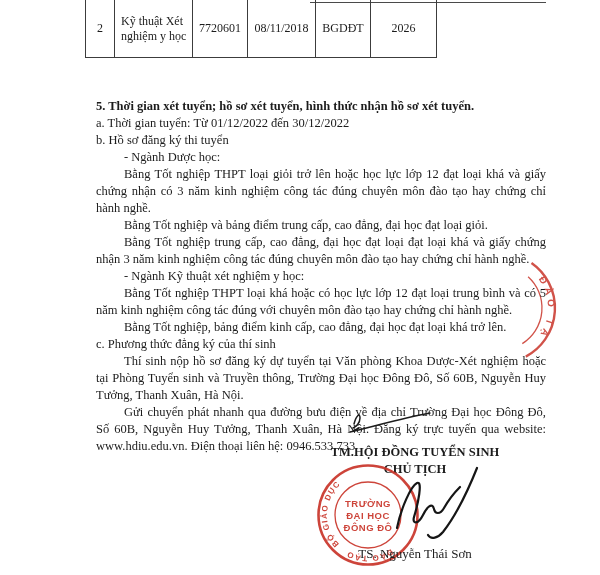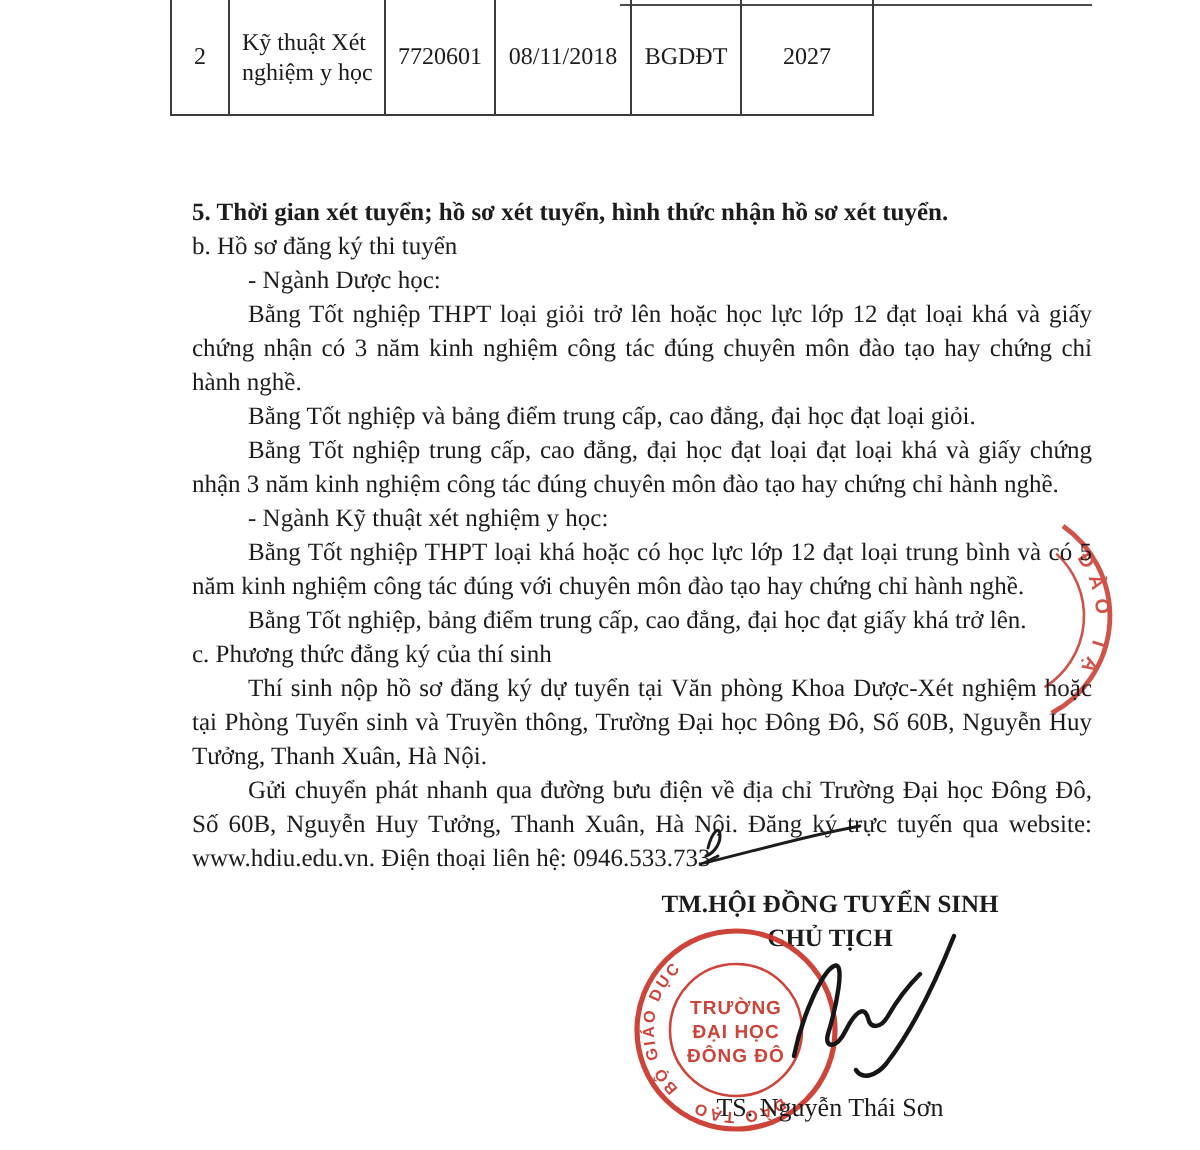--- a/index.html
+++ b/index.html
@@ -42,33 +42,34 @@
 
 <div class="page">
 
   <div class="tbl-topline"></div>
   <div class="tbl-row">
     <div class="tbl-cell first c1">2</div>
     <div class="tbl-cell left c2">Kỹ thuật Xét nghiệm y học</div>
     <div class="tbl-cell c3">7720601</div>
     <div class="tbl-cell c5">08/11/2018</div>
     <div class="tbl-cell c6">BGDĐT</div>
-    <div class="tbl-cell c8">2027</div>
+    <div class="tbl-cell c8">2026</div>
   </div>
 
   <div class="body-text">
     <p class="h5">5. Thời gian xét tuyển; hồ sơ xét tuyển, hình thức nhận hồ sơ xét tuyển.</p>
+    <p>a. Thời gian tuyển: Từ 01/12/2022 đến 30/12/2022</p>
     <p>b. Hồ sơ đăng ký thi tuyển</p>
     <p class="dash">- Ngành Dược học:</p>
     <p class="indent">Bằng Tốt nghiệp THPT loại giỏi trở lên hoặc học lực lớp 12 đạt loại khá và giấy chứng nhận có 3 năm kinh nghiệm công tác đúng chuyên môn đào tạo hay chứng chỉ hành nghề.</p>
     <p class="indent">Bằng Tốt nghiệp và bảng điểm trung cấp, cao đẳng, đại học đạt loại giỏi.</p>
     <p class="indent">Bằng Tốt nghiệp trung cấp, cao đẳng, đại học đạt loại đạt loại khá và giấy chứng nhận 3 năm kinh nghiệm công tác đúng chuyên môn đào tạo hay chứng chỉ hành nghề.</p>
     <p class="dash">- Ngành Kỹ thuật xét nghiệm y học:</p>
     <p class="indent">Bằng Tốt nghiệp THPT loại khá hoặc có học lực lớp 12 đạt loại trung bình và có 5 năm kinh nghiệm công tác đúng với chuyên môn đào tạo hay chứng chỉ hành nghề.</p>
-    <p class="indent">Bằng Tốt nghiệp, bảng điểm trung cấp, cao đẳng, đại học đạt giấy khá trở lên.</p>
+    <p class="indent">Bằng Tốt nghiệp, bảng điểm kinh cấp, cao đẳng, đại học đạt loại khá trở lên.</p>
     <p>c. Phương thức đẳng ký của thí sinh</p>
     <p class="indent">Thí sinh nộp hồ sơ đăng ký dự tuyển tại Văn phòng Khoa Dược-Xét nghiệm hoặc tại Phòng Tuyển sinh và Truyền thông, Trường Đại học Đông Đô, Số 60B, Nguyễn Huy Tưởng, Thanh Xuân, Hà Nội.</p>
     <p class="indent">Gửi chuyển phát nhanh qua đường bưu điện về địa chỉ Trường Đại học Đông Đô, Số 60B, Nguyễn Huy Tưởng, Thanh Xuân, Hà Nội. Đăng ký trực tuyến qua website: www.hdiu.edu.vn. Điện thoại liên hệ: 0946.533.733</p>
   </div>
 
   <svg class="phone-mark-svg" width="90" height="34" viewBox="0 0 90 34">
     <path d="M10,20 C12,12 16,8 16,14 C16,19 12,23 9,24 M9,27 L15,24" fill="none" stroke="#1c1c1c" stroke-width="1.5" stroke-linecap="round"></path>
     <path d="M6,28 C28,23 58,14 86,9" fill="none" stroke="#1c1c1c" stroke-width="1.4" stroke-linecap="round"></path>
   </svg>
 

